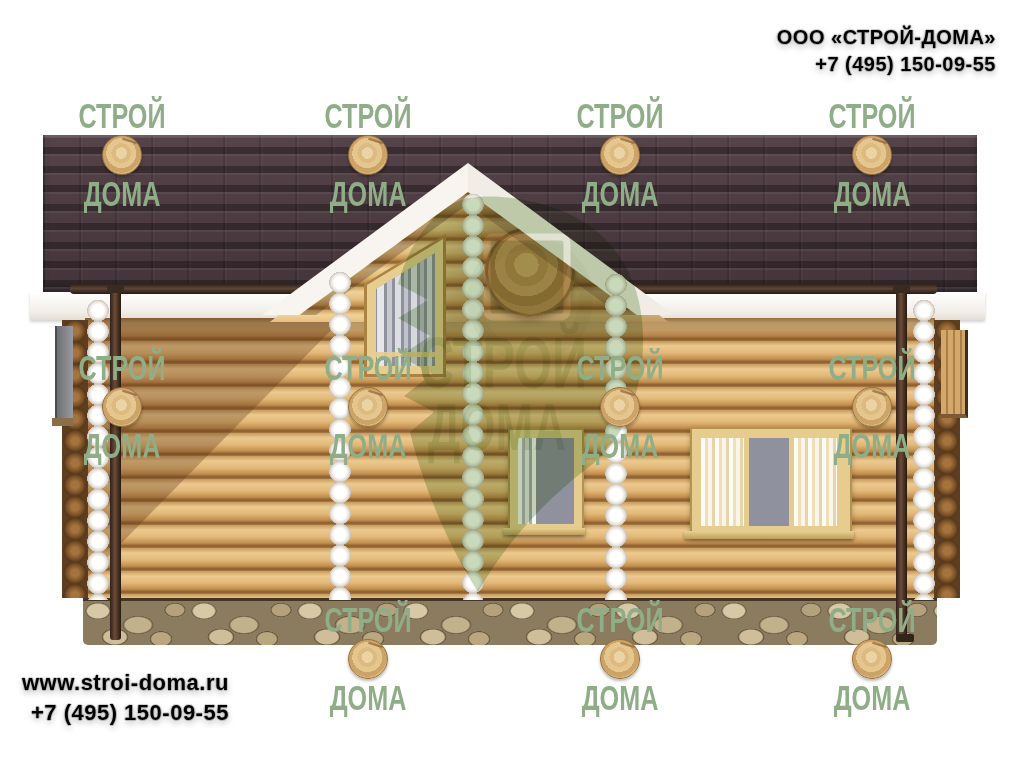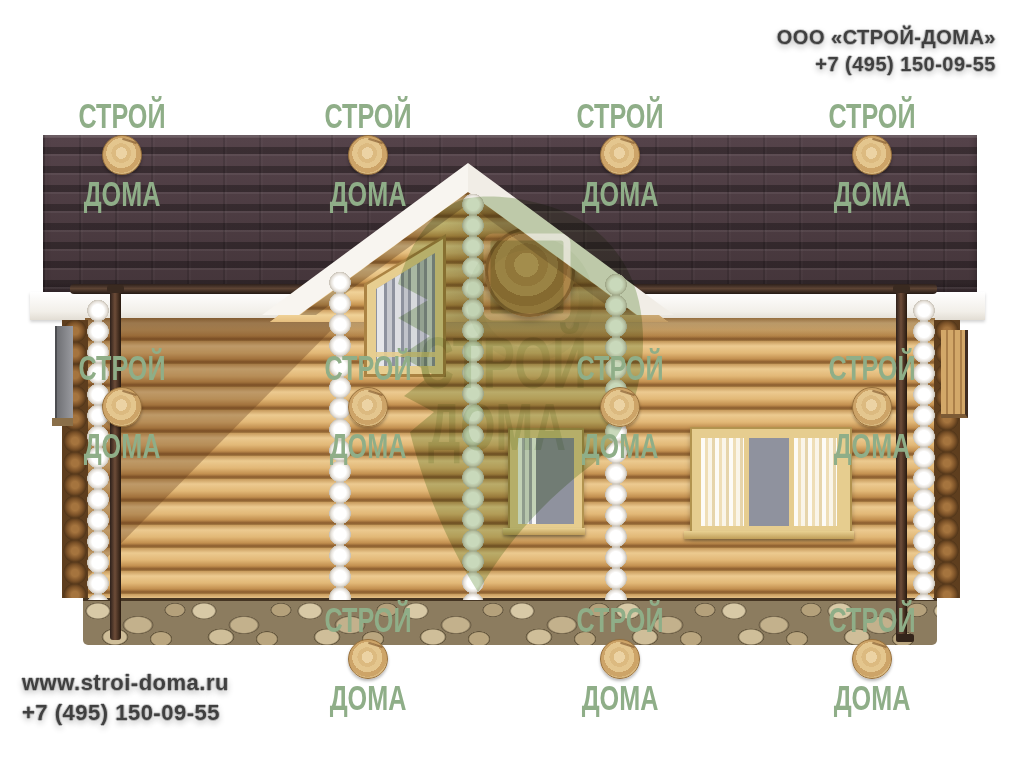--- a/index.html
+++ b/index.html
@@ -100,24 +100,24 @@
   .wm-word{font-size:35px;line-height:32px;font-weight:700;letter-spacing:0;
     color:#8fae88;mix-blend-mode:multiply;transform:scaleX(0.72);transform-origin:50% 50%;}
   .wm-log{width:38px;height:38px;margin:3px auto;border-radius:50%;position:relative;
     background:radial-gradient(circle at 48% 45%, #ecd3a4 0 20%, #dcba80 20% 34%, #e4c68e 34% 52%, #cda468 52% 68%, #d9b87e 68% 82%, #b3844a 82% 100%);
     border:1px solid #97703c;box-shadow:0 2px 3px rgba(0,0,0,0.28);}
   .wm-log::after{content:"";position:absolute;left:19px;top:4px;width:15px;height:2px;
     background:#8a6236;transform:rotate(18deg);opacity:0.7;}
   .logo-svg{left:0;top:0;width:1024px;height:768px;z-index:9;mix-blend-mode:multiply;opacity:0.55;pointer-events:none;}
 
   
-  .stamp{z-index:10;color:#404040;font-weight:700;
+  .stamp{z-index:10;color:#000000;font-weight:700;
     text-shadow:0 1px 0 #b5b5b5, 0 -1px 0 #cfcfcf, 1px 0 0 #c2c2c2, -1px 0 0 #c2c2c2, 0 3px 6px rgba(0,0,0,0.30);}
   .stamp-tr{right:28px;top:24px;text-align:right;font-size:20px;line-height:27px;letter-spacing:0.5px;}
-  .stamp-bl{left:22px;top:668px;text-align:left;font-size:22px;line-height:30px;letter-spacing:0.5px;}
+  .stamp-bl{left:22px;top:668px;text-align:right;font-size:22px;line-height:30px;letter-spacing:0.5px;}
 </style>
 </head>
 <body>
 
 <div class="canvas">
 
   <div class="abs roof"></div>
   <div class="abs eave"></div>
   <div class="abs gutter"></div>
 

